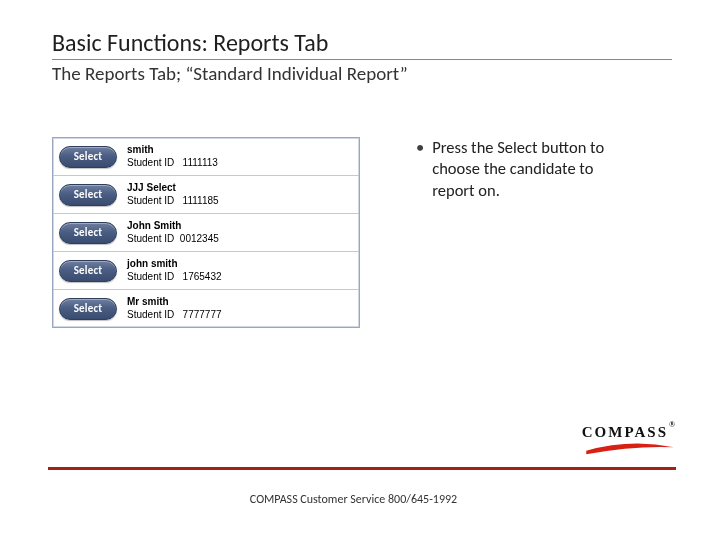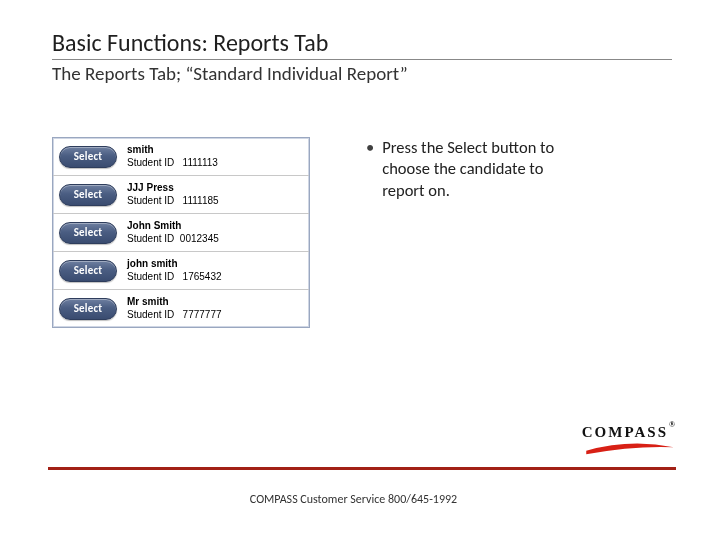--- a/index.html
+++ b/index.html
@@ -2,21 +2,21 @@
 <html><head>
 <meta charset="utf-8">
 <style>
   * { box-sizing: border-box; margin: 0; padding: 0; }
   html, body { width: 720px; height: 540px; font-family: Calibri, "Segoe UI", Arial, sans-serif; background: #fff; color: #222; }
   .slide { position: relative; width: 720px; height: 540px; padding: 28px 48px 12px 52px; }
   .title { font-size: 24px; font-weight: 400; color: #1f1f1f; border-bottom: 1px solid #888; padding-bottom: 2px; margin-bottom: 2px; }
   .subtitle { font-size: 19px; font-weight: 400; color: #333; margin-top: 2px; }
   .content { display: flex; margin-top: 52px; }
   .panel {
-    width: 258px; border: 1px solid #9aa7c0;
+    width: 308px; border: 1px solid #9aa7c0;
     background: #fff;
     box-shadow: 0 0 0 1px #cfd6e4 inset;
   }
   .row { display: flex; align-items: center; border-bottom: 1px solid #c8c8c8; padding: 6px 8px 6px 6px; gap: 10px; }
   .row:last-child { border-bottom: none; }
   .select-btn {
     display: inline-flex; align-items: center; justify-content: center;
     width: 58px; height: 22px; border-radius: 11px;
     background: linear-gradient(to bottom, #6e7fa0 0%, #4a5d82 45%, #3a4c70 100%);
     color: #fff; font-size: 11px; font-weight: 700;
@@ -51,21 +51,21 @@
       <div class="row">
         <span class="select-btn">Select</span>
         <div class="cand">
           <div class="name">smith</div>
           <div class="idline"><span>Student ID</span>   <span>1111113</span></div>
         </div>
       </div>
       <div class="row">
         <span class="select-btn">Select</span>
         <div class="cand">
-          <div class="name">JJJ Press</div>
+          <div class="name">JJJ Select</div>
           <div class="idline"><span>Student ID</span>   <span>1111185</span></div>
         </div>
       </div>
       <div class="row">
         <span class="select-btn">Select</span>
         <div class="cand">
           <div class="name">John Smith</div>
           <div class="idline"><span>Student ID</span>  <span>0012345</span></div>
         </div>
       </div>

